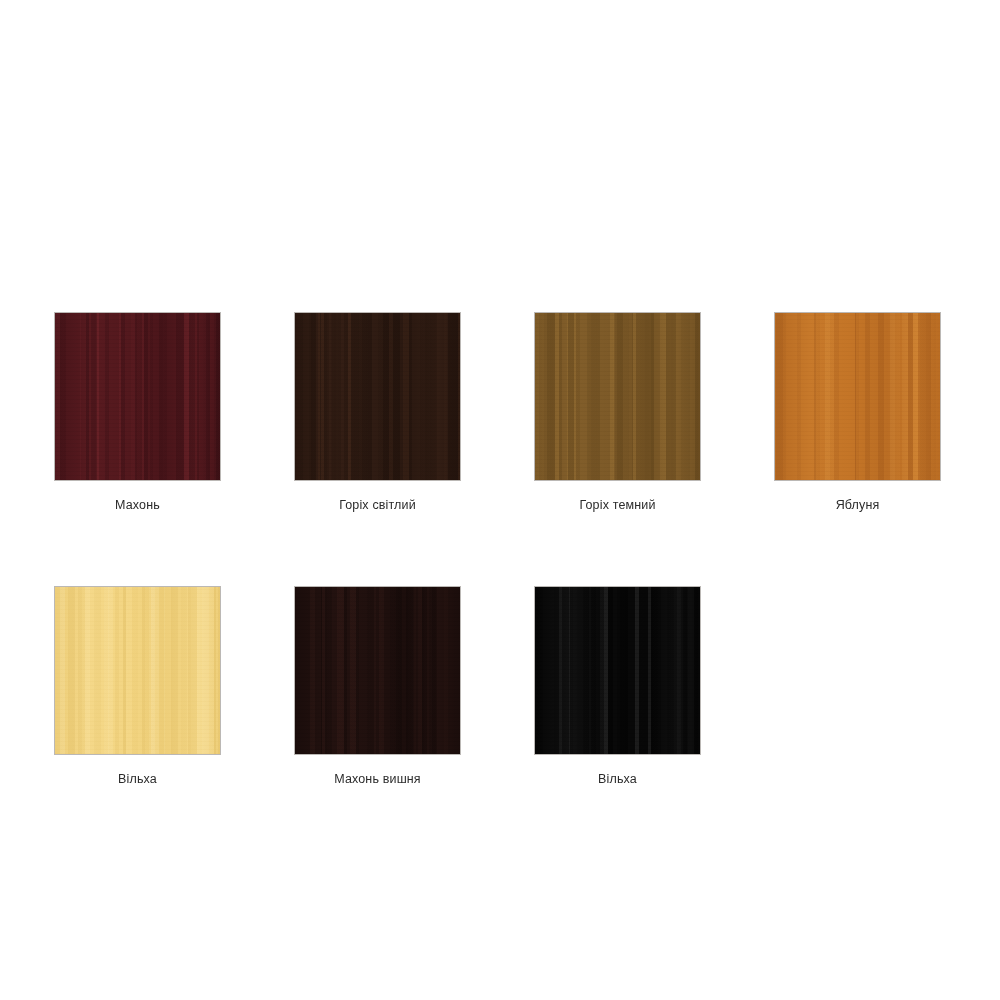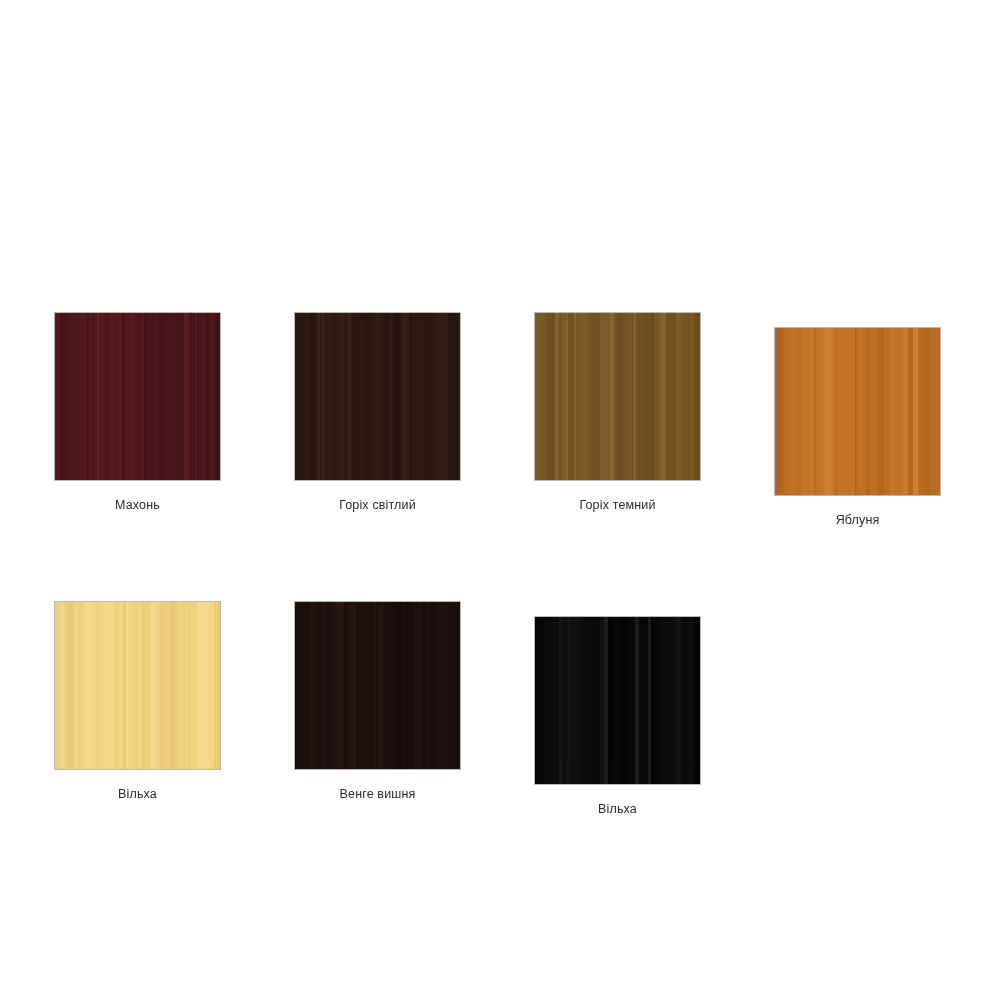--- a/index.html
+++ b/index.html
@@ -28,21 +28,21 @@
     margin-bottom: 75px;
   }
 
   .swatch-cell {
     width: 165px;
     margin-right: 75px;
     display: flex;
     flex-direction: column;
     align-items: center;
   }
-  .swatch-cell:last-child { margin-right: 0; margin-top: 15px; }
+  .swatch-cell:last-child { margin-right: 0; }
 
   .swatch-chip {
     width: 165px;
     height: 167px;
     position: relative;
     overflow: hidden;
     box-shadow: 0 0 0 1px rgba(175,172,168,0.85);
   }
 
   .grain {
@@ -106,21 +106,21 @@
           <div class="grain" style="background: repeating-linear-gradient(0deg, rgba(224, 189, 99, 0.1) 0px, rgba(224, 189, 99, 0.1) 1px, rgba(0, 0, 0, 0) 1px, rgba(0, 0, 0, 0) 4px);"></div>
         </div>
         <div class="swatch-label">Вільха</div>
       </div>
       <div class="swatch-cell">
         <div class="swatch-chip" style="background: rgb(32, 16, 14);">
           <div class="grain" style="background: linear-gradient(90deg, rgba(32, 16, 14, 0.31) 0%, rgba(32, 16, 14, 0.31) 1.43%, rgba(32, 16, 14, 0.33) 1.43%, rgba(32, 16, 14, 0.33) 5.17%, rgba(32, 16, 14, 0.12) 5.17%, rgba(32, 16, 14, 0.12) 9.08%, rgba(51, 26, 22, 0.51) 9.08%, rgba(51, 26, 22, 0.51) 12.13%, rgba(32, 16, 14, 0.19) 12.13%, rgba(32, 16, 14, 0.19) 14.29%, rgba(32, 16, 14, 0.11) 14.29%, rgba(32, 16, 14, 0.11) 15.56%, rgba(13, 6, 5, 0.51) 15.56%, rgba(13, 6, 5, 0.51) 16.53%, rgba(51, 26, 22, 0.3) 16.53%, rgba(51, 26, 22, 0.3) 18.23%, rgba(13, 6, 5, 0.38) 18.23%, rgba(13, 6, 5, 0.38) 19.46%, rgba(13, 6, 5, 0.3) 19.46%, rgba(13, 6, 5, 0.3) 22.4%, rgba(32, 16, 14, 0.37) 22.4%, rgba(32, 16, 14, 0.37) 24.1%, rgba(32, 16, 14, 0.28) 24.1%, rgba(32, 16, 14, 0.28) 25.23%, rgba(51, 26, 22, 0.48) 25.23%, rgba(51, 26, 22, 0.48) 27.66%, rgba(51, 26, 22, 0.48) 27.66%, rgba(51, 26, 22, 0.48) 29.54%, rgba(13, 6, 5, 0.4) 29.54%, rgba(13, 6, 5, 0.4) 31.31%, rgba(32, 16, 14, 0.31) 31.31%, rgba(32, 16, 14, 0.31) 33.61%, rgba(51, 26, 22, 0.46) 33.61%, rgba(51, 26, 22, 0.46) 36.83%, rgba(13, 6, 5, 0.24) 36.83%, rgba(13, 6, 5, 0.24) 38.51%, rgba(32, 16, 14, 0.34) 38.51%, rgba(32, 16, 14, 0.34) 40.15%, rgba(32, 16, 14, 0.48) 40.15%, rgba(32, 16, 14, 0.48) 43.93%, rgba(13, 6, 5, 0.14) 43.93%, rgba(13, 6, 5, 0.14) 47.01%, rgba(13, 6, 5, 0.13) 47.01%, rgba(13, 6, 5, 0.13) 48.08%, rgba(51, 26, 22, 0.28) 48.08%, rgba(51, 26, 22, 0.28) 49.08%, rgba(32, 16, 14, 0.46) 49.08%, rgba(32, 16, 14, 0.46) 50.66%, rgba(51, 26, 22, 0.42) 50.66%, rgba(51, 26, 22, 0.42) 53.93%, rgba(32, 16, 14, 0.31) 53.93%, rgba(32, 16, 14, 0.31) 55.31%, rgba(32, 16, 14, 0.34) 55.31%, rgba(32, 16, 14, 0.34) 57.47%, rgba(13, 6, 5, 0.12) 57.47%, rgba(13, 6, 5, 0.12) 60.95%, rgba(13, 6, 5, 0.33) 60.95%, rgba(13, 6, 5, 0.33) 64.59%, rgba(32, 16, 14, 0.47) 64.59%, rgba(32, 16, 14, 0.47) 65.69%, rgba(32, 16, 14, 0.28) 65.69%, rgba(32, 16, 14, 0.28) 67.14%, rgba(13, 6, 5, 0.32) 67.14%, rgba(13, 6, 5, 0.32) 68.47%, rgba(13, 6, 5, 0.23) 68.47%, rgba(13, 6, 5, 0.23) 71.44%, rgba(32, 16, 14, 0.28) 71.44%, rgba(32, 16, 14, 0.28) 72.34%, rgba(51, 26, 22, 0.28) 72.34%, rgba(51, 26, 22, 0.28) 73.27%, rgba(32, 16, 14, 0.3) 73.27%, rgba(32, 16, 14, 0.3) 74.61%, rgba(51, 26, 22, 0.3) 74.61%, rgba(51, 26, 22, 0.3) 76.95%, rgba(13, 6, 5, 0.46) 76.95%, rgba(13, 6, 5, 0.46) 78.43%, rgba(13, 6, 5, 0.36) 78.43%, rgba(13, 6, 5, 0.36) 79.96%, rgba(32, 16, 14, 0.22) 79.96%, rgba(32, 16, 14, 0.22) 81.32%, rgba(13, 6, 5, 0.26) 81.32%, rgba(13, 6, 5, 0.26) 82.99%, rgba(13, 6, 5, 0.52) 82.99%, rgba(13, 6, 5, 0.52) 83.78%, rgba(13, 6, 5, 0.51) 83.78%, rgba(13, 6, 5, 0.51) 85.3%, rgba(13, 6, 5, 0.37) 85.3%, rgba(13, 6, 5, 0.37) 86.14%, rgba(32, 16, 14, 0.37) 86.14%, rgba(32, 16, 14, 0.37) 89.7%, rgba(32, 16, 14, 0.35) 89.7%, rgba(32, 16, 14, 0.35) 90.5%, rgba(51, 26, 22, 0.2) 90.5%, rgba(51, 26, 22, 0.2) 92.81%, rgba(32, 16, 14, 0.17) 92.81%, rgba(32, 16, 14, 0.17) 94.12%, rgba(32, 16, 14, 0.5) 94.12%, rgba(32, 16, 14, 0.5) 94.84%, rgba(32, 16, 14, 0.38) 94.84%, rgba(32, 16, 14, 0.38) 97.09%, rgba(32, 16, 14, 0.15) 97.09%, rgba(32, 16, 14, 0.15) 100%);"></div>
           <div class="grain" style="background: linear-gradient(90deg, rgba(13, 6, 5, 0.3) 0%, rgba(51, 26, 22, 0.16) 22%, rgba(32, 16, 14, 0) 46%, rgba(13, 6, 5, 0.24) 68%, rgba(51, 26, 22, 0.12) 86%, rgba(13, 6, 5, 0.26) 100%);"></div>
           <div class="grain" style="background: repeating-linear-gradient(0deg, rgba(13, 6, 5, 0.1) 0px, rgba(13, 6, 5, 0.1) 1px, rgba(0, 0, 0, 0) 1px, rgba(0, 0, 0, 0) 4px);"></div>
         </div>
-        <div class="swatch-label">Венге вишня</div>
+        <div class="swatch-label">Махонь вишня</div>
       </div>
       <div class="swatch-cell">
         <div class="swatch-chip" style="background: rgb(9, 9, 9);">
           <div class="grain" style="background: linear-gradient(90deg, rgba(9, 9, 9, 0.37) 0%, rgba(9, 9, 9, 0.37) 1.44%, rgba(0, 0, 0, 0.25) 1.44%, rgba(0, 0, 0, 0.25) 4.73%, rgba(9, 9, 9, 0.47) 4.73%, rgba(9, 9, 9, 0.47) 7.75%, rgba(9, 9, 9, 0.2) 7.75%, rgba(9, 9, 9, 0.2) 8.87%, rgba(9, 9, 9, 0.28) 8.87%, rgba(9, 9, 9, 0.28) 11.61%, rgba(0, 0, 0, 0.25) 11.61%, rgba(0, 0, 0, 0.25) 14.26%, rgba(58, 58, 58, 0.26) 14.26%, rgba(58, 58, 58, 0.26) 16.18%, rgba(9, 9, 9, 0.37) 16.18%, rgba(9, 9, 9, 0.37) 19.22%, rgba(9, 9, 9, 0.12) 19.22%, rgba(9, 9, 9, 0.12) 20.72%, rgba(58, 58, 58, 0.29) 20.72%, rgba(58, 58, 58, 0.29) 21.39%, rgba(0, 0, 0, 0.31) 21.39%, rgba(0, 0, 0, 0.31) 22.99%, rgba(9, 9, 9, 0.17) 22.99%, rgba(9, 9, 9, 0.17) 25.36%, rgba(0, 0, 0, 0.26) 25.36%, rgba(0, 0, 0, 0.26) 28.87%, rgba(0, 0, 0, 0.52) 28.87%, rgba(0, 0, 0, 0.52) 32.69%, rgba(9, 9, 9, 0.18) 32.69%, rgba(9, 9, 9, 0.18) 33.68%, rgba(0, 0, 0, 0.51) 33.68%, rgba(0, 0, 0, 0.51) 37.03%, rgba(0, 0, 0, 0.27) 37.03%, rgba(0, 0, 0, 0.27) 39.11%, rgba(58, 58, 58, 0.13) 39.11%, rgba(58, 58, 58, 0.13) 41.63%, rgba(58, 58, 58, 0.4) 41.63%, rgba(58, 58, 58, 0.4) 44.37%, rgba(0, 0, 0, 0.48) 44.37%, rgba(0, 0, 0, 0.48) 47.16%, rgba(9, 9, 9, 0.17) 47.16%, rgba(9, 9, 9, 0.17) 49.83%, rgba(0, 0, 0, 0.27) 49.83%, rgba(0, 0, 0, 0.27) 51.5%, rgba(0, 0, 0, 0.44) 51.5%, rgba(0, 0, 0, 0.44) 54.48%, rgba(0, 0, 0, 0.5) 54.48%, rgba(0, 0, 0, 0.5) 56.56%, rgba(9, 9, 9, 0.37) 56.56%, rgba(9, 9, 9, 0.37) 58.89%, rgba(9, 9, 9, 0.29) 58.89%, rgba(9, 9, 9, 0.29) 60.41%, rgba(58, 58, 58, 0.5) 60.41%, rgba(58, 58, 58, 0.5) 63.32%, rgba(9, 9, 9, 0.47) 63.32%, rgba(9, 9, 9, 0.47) 64.86%, rgba(9, 9, 9, 0.31) 64.86%, rgba(9, 9, 9, 0.31) 68.55%, rgba(58, 58, 58, 0.49) 68.55%, rgba(58, 58, 58, 0.49) 70.21%, rgba(0, 0, 0, 0.42) 70.21%, rgba(0, 0, 0, 0.42) 71.9%, rgba(0, 0, 0, 0.43) 71.9%, rgba(0, 0, 0, 0.43) 74.48%, rgba(0, 0, 0, 0.33) 74.48%, rgba(0, 0, 0, 0.33) 76.13%, rgba(9, 9, 9, 0.27) 76.13%, rgba(9, 9, 9, 0.27) 79.95%, rgba(0, 0, 0, 0.3) 79.95%, rgba(0, 0, 0, 0.3) 81.74%, rgba(0, 0, 0, 0.31) 81.74%, rgba(0, 0, 0, 0.31) 84.38%, rgba(9, 9, 9, 0.32) 84.38%, rgba(9, 9, 9, 0.32) 86.22%, rgba(58, 58, 58, 0.14) 86.22%, rgba(58, 58, 58, 0.14) 88.49%, rgba(9, 9, 9, 0.24) 88.49%, rgba(9, 9, 9, 0.24) 89.61%, rgba(0, 0, 0, 0.47) 89.61%, rgba(0, 0, 0, 0.47) 91.85%, rgba(9, 9, 9, 0.39) 91.85%, rgba(9, 9, 9, 0.39) 92.96%, rgba(58, 58, 58, 0.1) 92.96%, rgba(58, 58, 58, 0.1) 96.17%, rgba(0, 0, 0, 0.35) 96.17%, rgba(0, 0, 0, 0.35) 98.86%, rgba(9, 9, 9, 0.37) 98.86%, rgba(9, 9, 9, 0.37) 100%);"></div>
           <div class="grain" style="background: linear-gradient(90deg, rgba(0, 0, 0, 0.3) 0%, rgba(58, 58, 58, 0.16) 22%, rgba(9, 9, 9, 0) 46%, rgba(0, 0, 0, 0.24) 68%, rgba(58, 58, 58, 0.12) 86%, rgba(0, 0, 0, 0.26) 100%);"></div>
           <div class="grain" style="background: repeating-linear-gradient(0deg, rgba(0, 0, 0, 0.1) 0px, rgba(0, 0, 0, 0.1) 1px, rgba(0, 0, 0, 0) 1px, rgba(0, 0, 0, 0) 4px);"></div>
         </div>
         <div class="swatch-label">Вільха</div>
       </div>
     </div>

